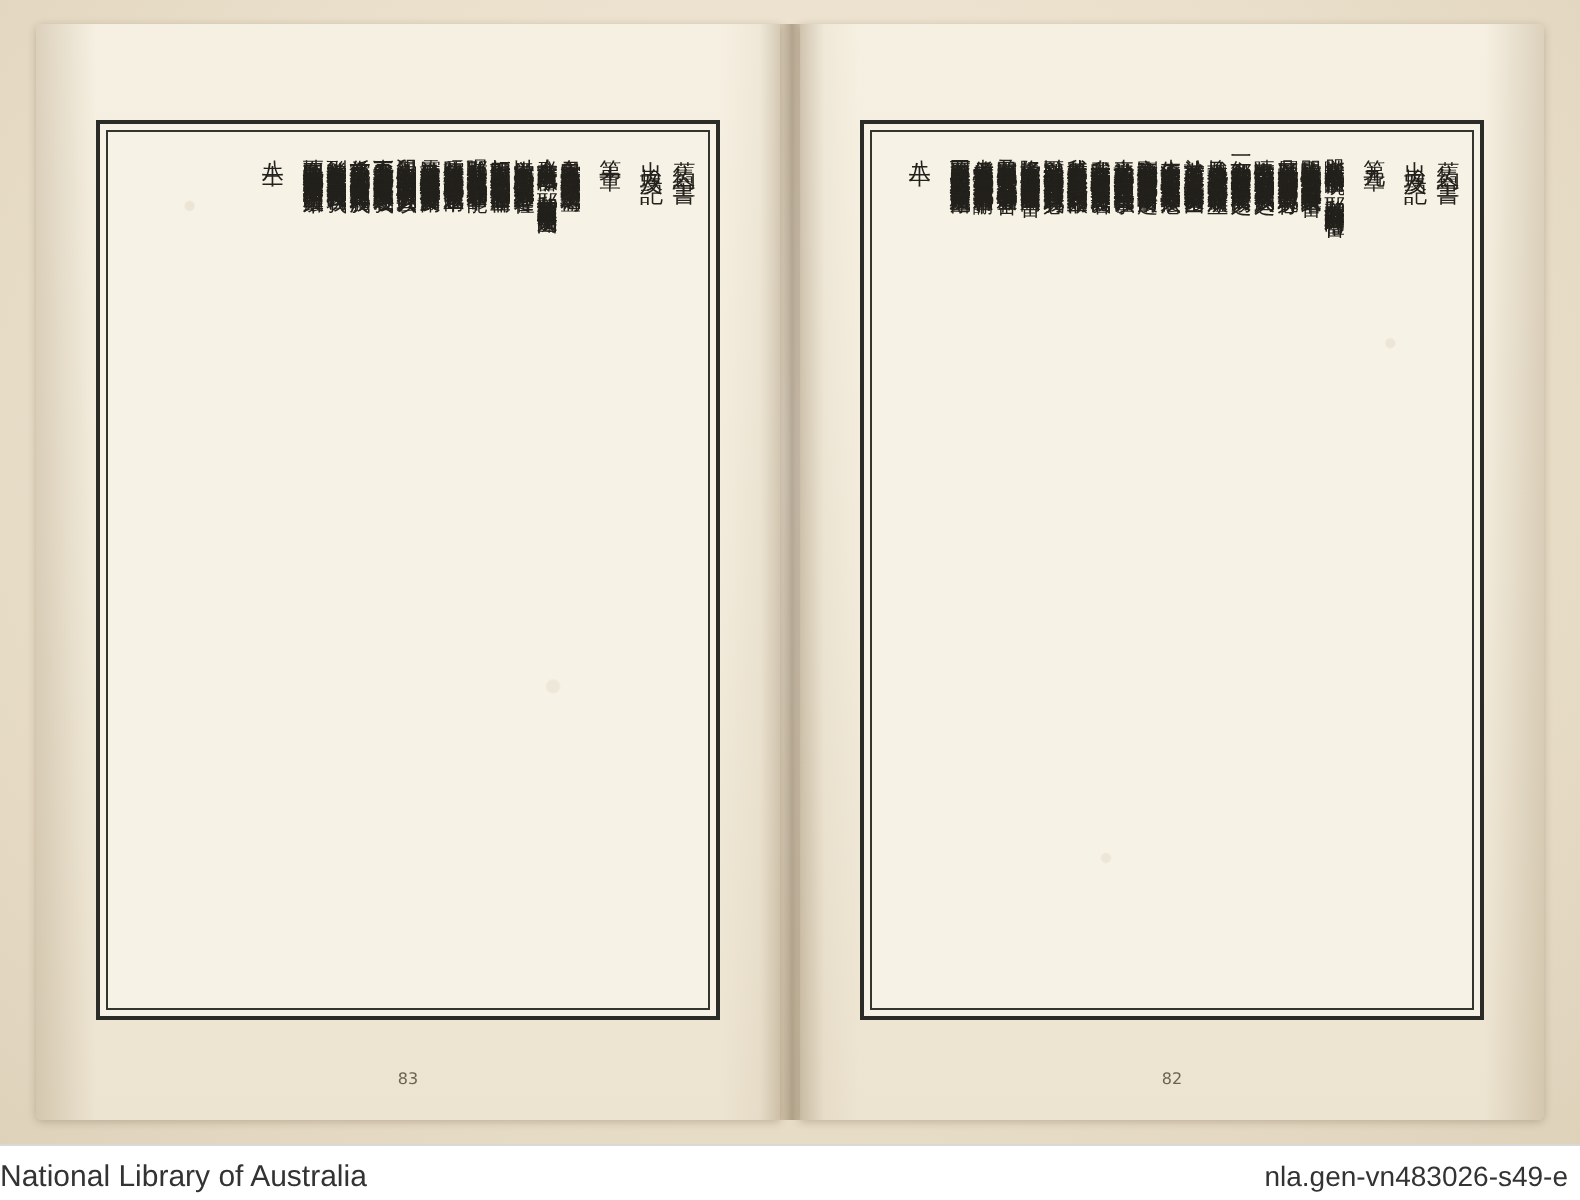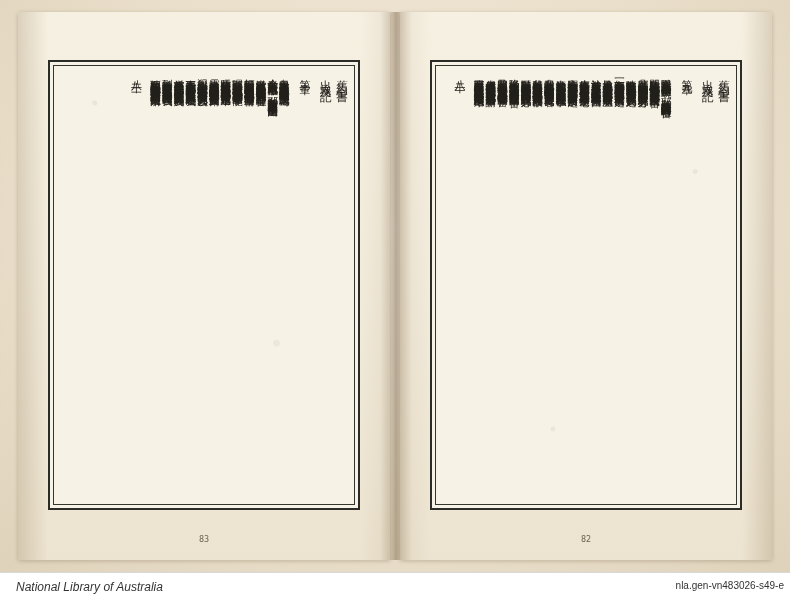--- a/index.html
+++ b/index.html
@@ -179,32 +179,31 @@
     position: absolute;
     left: 0;
     top: 572px;
     width: 790px;
     height: 28px;
     background: #ffffff;
     border-top: 1px solid #d8d8d8;
   }
   .footer .cred {
     position: absolute;
-    left: 16px;
+    left: 0;
     top: 7px;
-    font-size: 12px;
+    font-size: 15px;
     color: #333333;
     font-family: "Liberation Sans", sans-serif;
-    font-style: italic;
   }
   .footer .ident {
     position: absolute;
     right: 6px;
     top: 7px;
-    font-size: 10px;
+    font-size: 14px;
     color: #333333;
     font-family: "Liberation Sans", sans-serif;
   }
 </style>
 </head>
 <body>
 
 <div id="page">
 
   <div class="scan">

